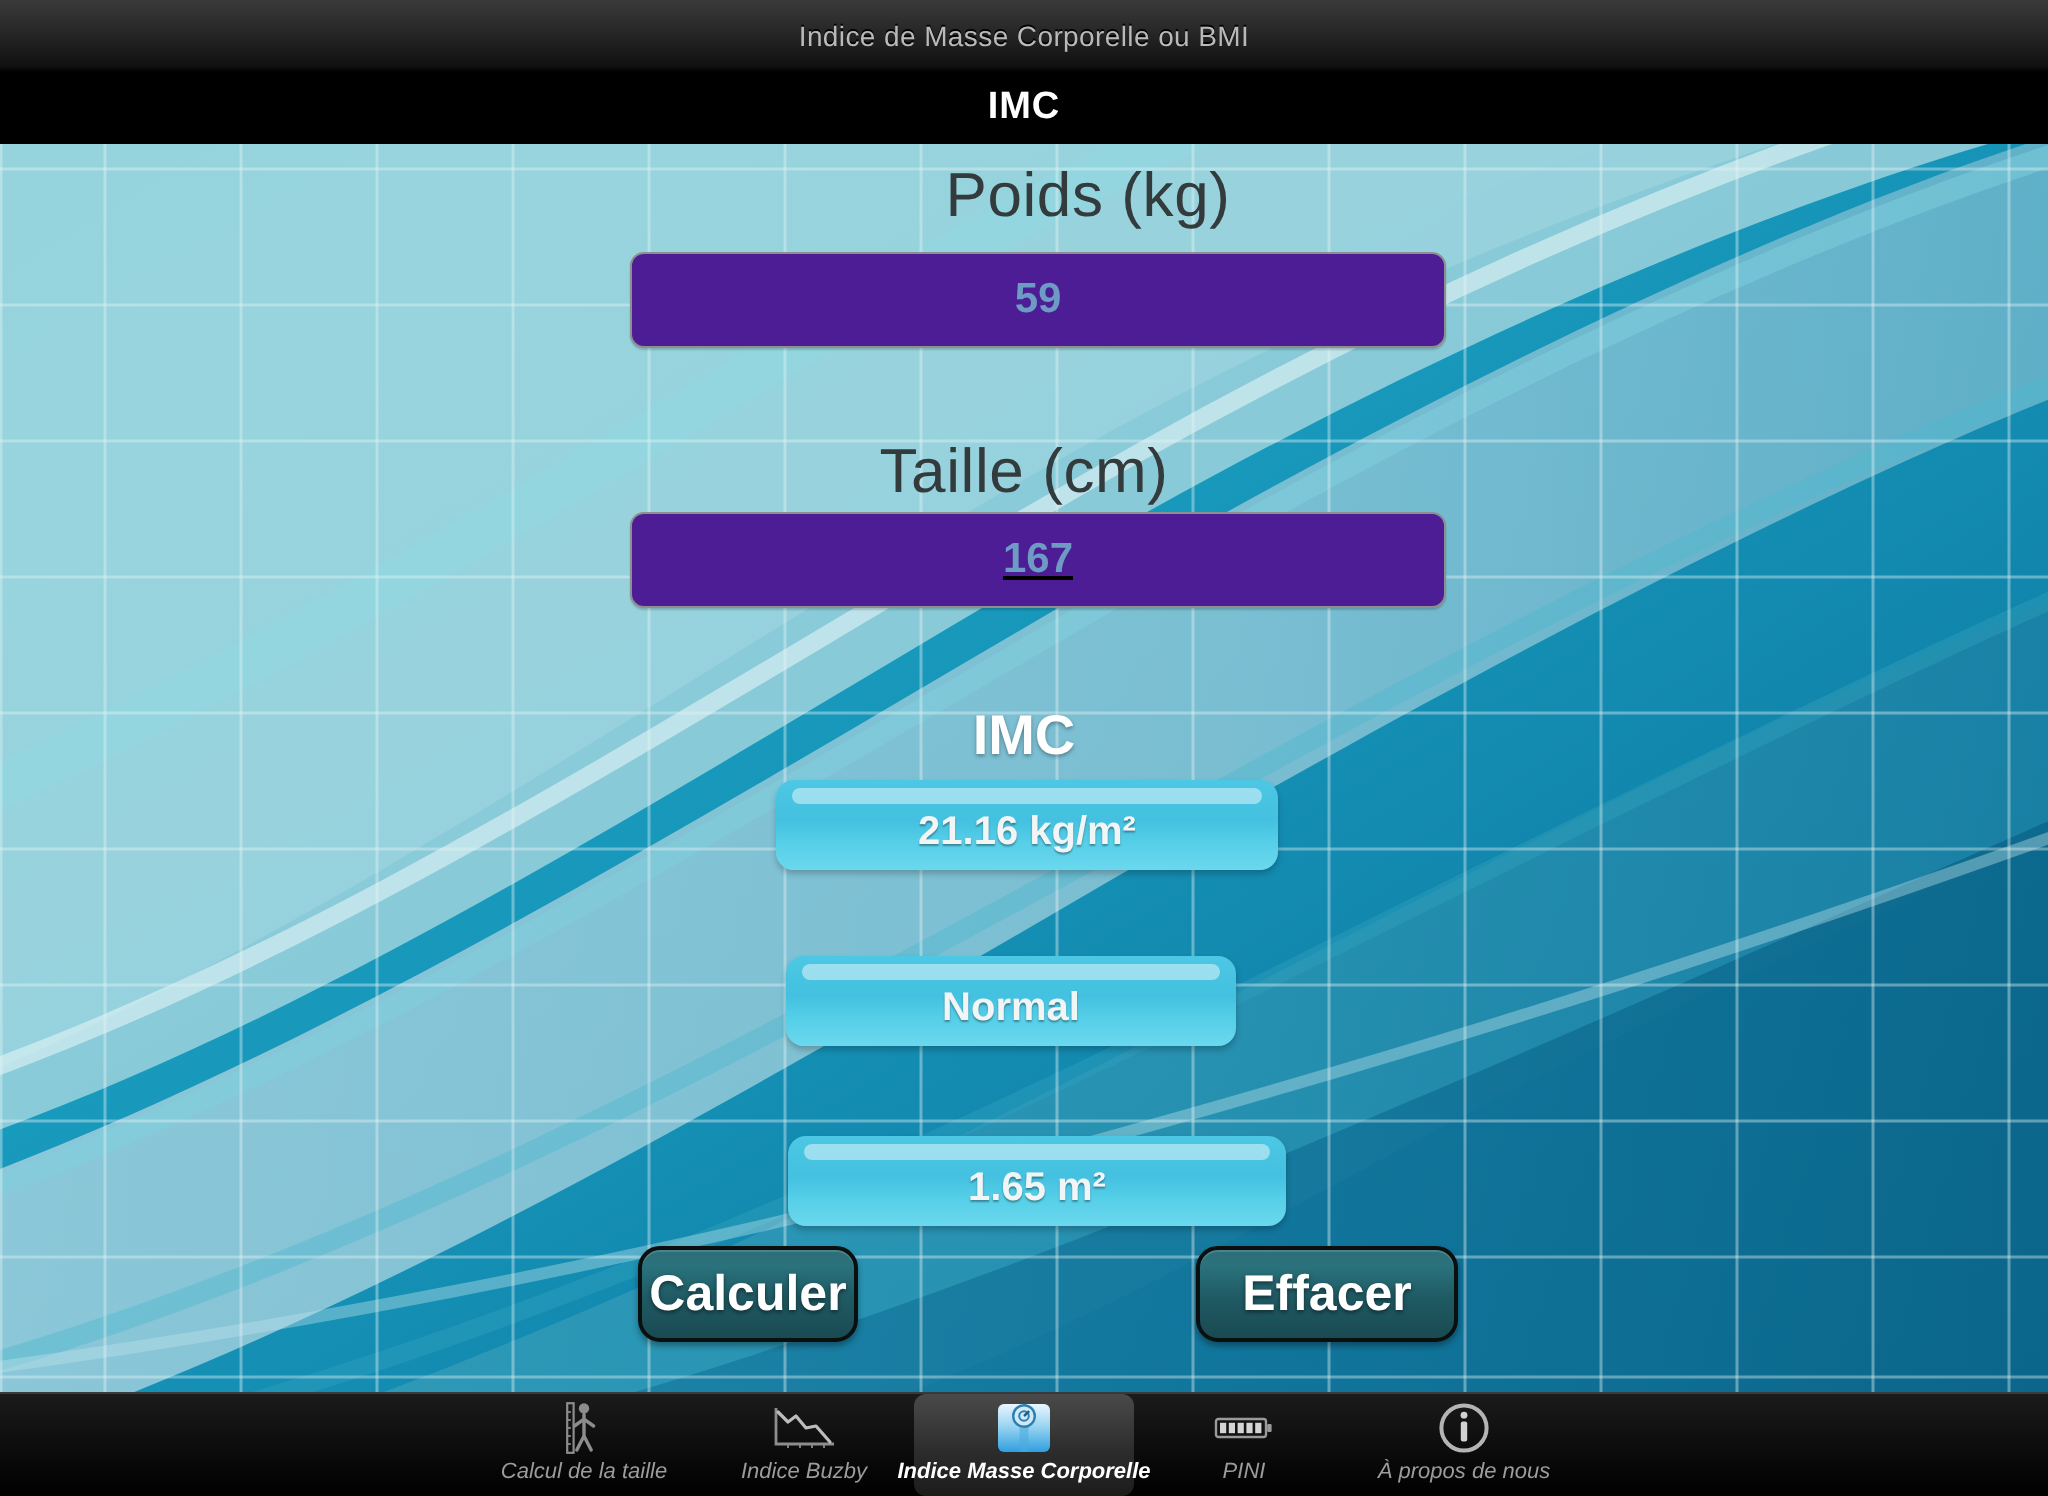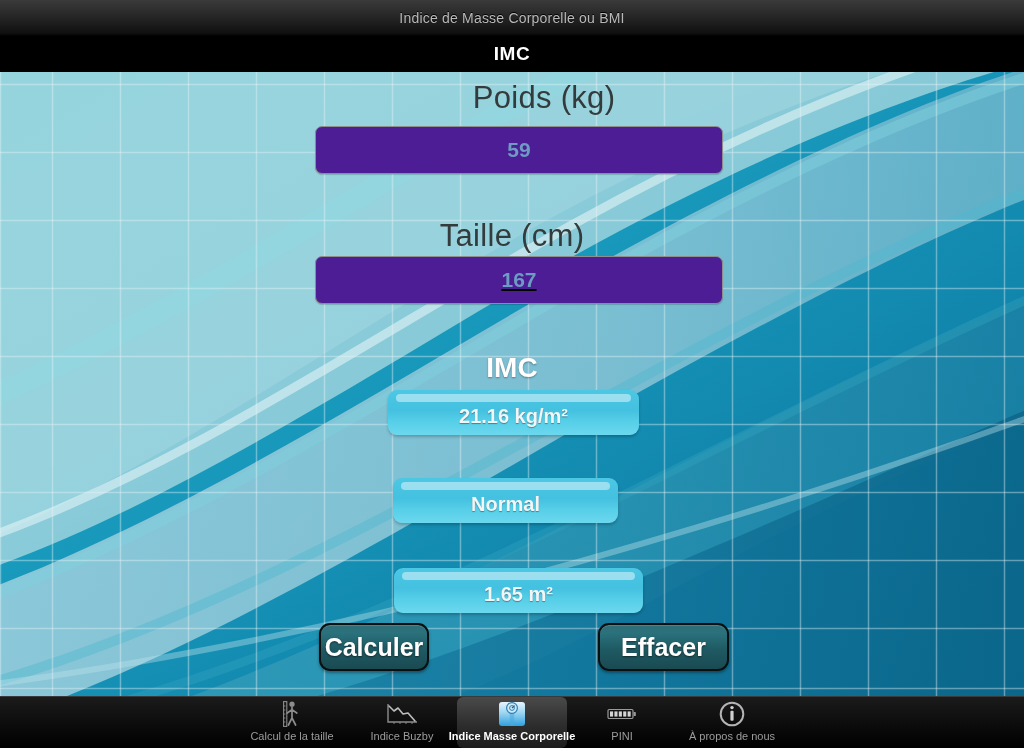--- a/index.html
+++ b/index.html
@@ -219,20 +219,21 @@
     width: 40px;
     display: flex;
     align-items: center;
     justify-content: center;
   }
   .tab-label {
     font-size: 11px;
     color: #9c9c9c;
     white-space: nowrap;
     margin-top: 3px;
+    font-style: italic;
   }
   .tab-item.selected .tab-label {
     color: #ffffff;
     font-weight: bold;
   }
 </style>
 </head>
 <body>
 
 <div id="app">

